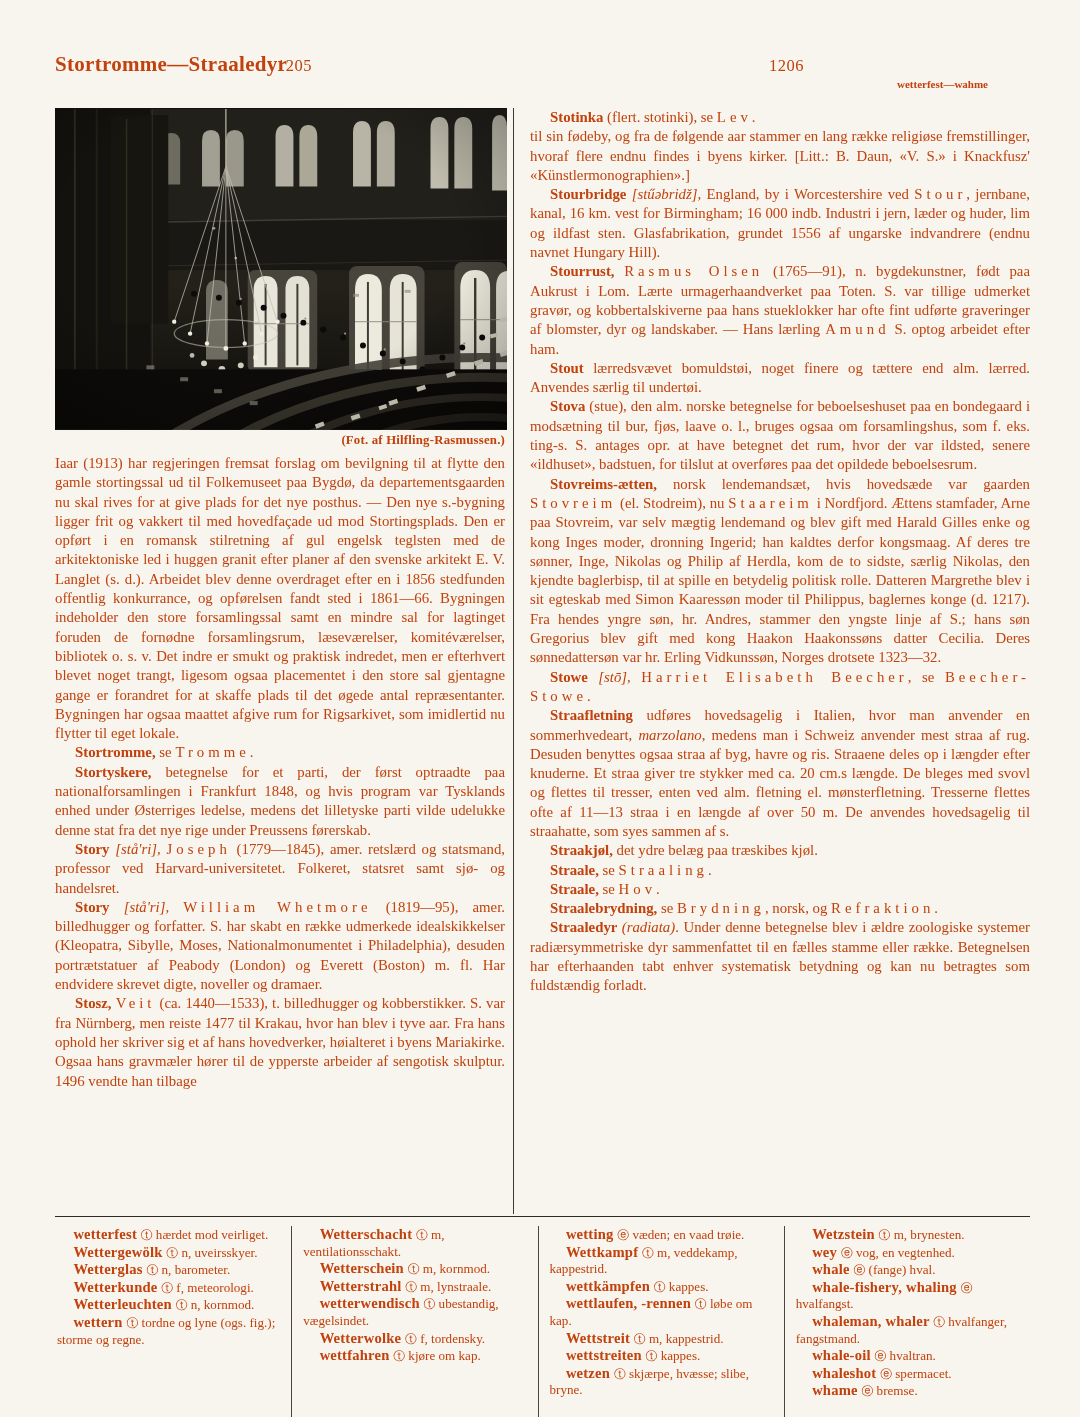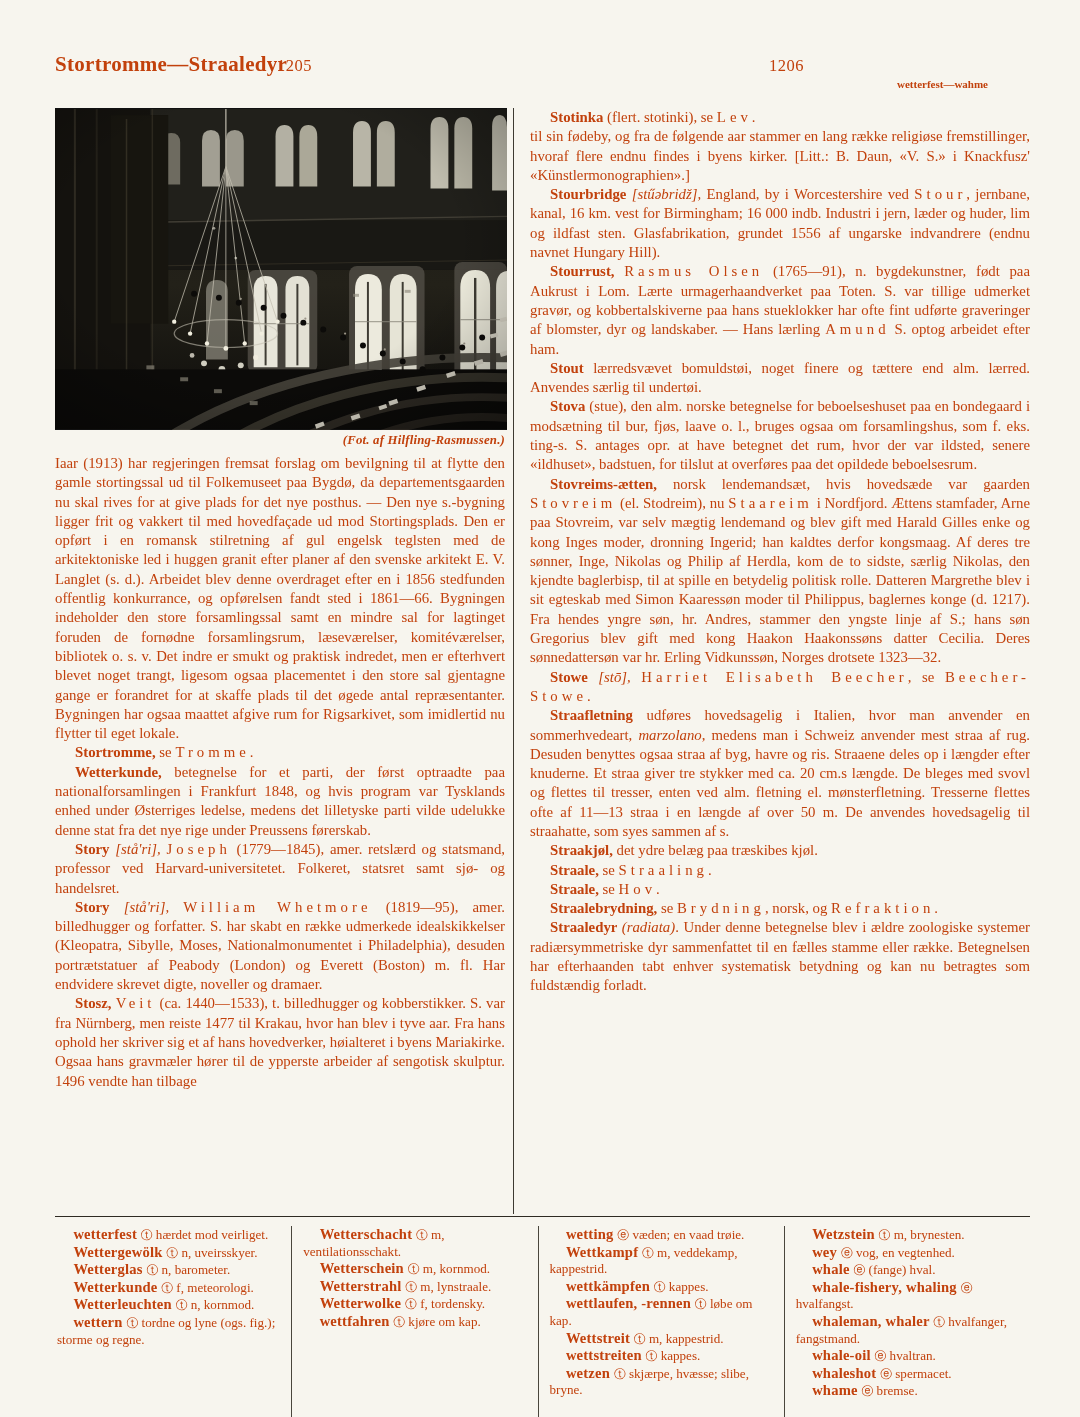--- a/index.html
+++ b/index.html
@@ -21,21 +21,21 @@
   #page-title{position:absolute;left:0;right:0;top:2px;text-align:left;
     font-size:21px;font-weight:bold;letter-spacing:.3px;}
   #dict-range{position:absolute;right:42px;top:28px;font-size:11px;font-weight:bold;}
   
   #main{display:flex;height:1106px;overflow:hidden;}
   #col-left{width:458px;box-sizing:border-box;padding-right:8px;overflow:hidden;}
   #col-right{flex:1;box-sizing:border-box;border-left:1.5px solid #3e3a31;
     padding-left:16px;overflow:hidden;}
   figure{margin:0 0 6px 0;}
   #photo-box{width:452px;height:322px;background:#111;overflow:hidden;}
-  .credit{font-size:12.8px;font-weight:bold;text-align:right;margin-top:3px;letter-spacing:.2px;font-style:italic;}
+  .credit{font-size:12.8px;font-weight:bold;text-align:right;margin-top:3px;letter-spacing:.2px;}
   .caption{font-size:15px;text-align:center;margin-top:1px;letter-spacing:.6px;}
   .para{margin:0;font-size:14.8px;line-height:19.3px;text-align:justify;
     text-indent:1.35em;}
   .para.no-indent{text-indent:0;}
   .hw{font-weight:bold;}
   .sp{letter-spacing:.27em;}
   i{font-style:italic;}
   .circ{font-family:"DejaVu Sans",sans-serif;font-size:.9em;}
   
   #dict{border-top:1.6px solid #2f2b23;margin-top:2px;display:flex;
@@ -209,21 +209,21 @@
             <rect width="455" height="322" fill="url(#vig)"></rect>
           </svg>
         </div>
         <figcaption>
           <div class="credit">(Fot. af Hilfling-Rasmussen.)</div>
         </figcaption>
       </figure>
       <div>
           <p class="para no-indent"><span>Iaar (1913) har regjeringen fremsat forslag om bevilgning til at flytte den gamle stortingssal ud til Folkemuseet paa Bygdø, da departementsgaarden nu skal rives for at give plads for det nye posthus. — Den nye s.-bygning ligger frit og vakkert til med hovedfaçade ud mod Stortingsplads. Den er opført i en romansk stilretning af gul engelsk teglsten med de arkitektoniske led i huggen granit efter planer af den svenske arkitekt E. V. Langlet (s. d.). Arbeidet blev denne overdraget efter en i 1856 stedfunden offentlig konkurrance, og opførelsen fandt sted i 1861—66. Bygningen indeholder den store forsamlingssal samt en mindre sal for lagtinget foruden de fornødne forsamlingsrum, læseværelser, komitéværelser, bibliotek o. s. v. Det indre er smukt og praktisk indredet, men er efterhvert blevet noget trangt, ligesom ogsaa placementet i den store sal gjentagne gange er forandret for at skaffe plads til det øgede antal repræsentanter. Bygningen har ogsaa maattet afgive rum for Rigsarkivet, som imidlertid nu flytter til eget lokale.</span></p>
           <p class="para"><b class="hw">Stortromme,</b><span> se </span><span class="sp">Tromme</span><span>.</span></p>
-          <p class="para"><b class="hw">Wetterkunde,</b><span> betegnelse for et parti, der først optraadte paa nationalforsamlingen i Frankfurt 1848, og hvis program var Tysklands enhed under Østerriges ledelse, medens det lilletyske parti vilde udelukke denne stat fra det nye rige under Preussens førerskab.</span></p>
+          <p class="para"><b class="hw">Stortyskere,</b><span> betegnelse for et parti, der først optraadte paa nationalforsamlingen i Frankfurt 1848, og hvis program var Tysklands enhed under Østerriges ledelse, medens det lilletyske parti vilde udelukke denne stat fra det nye rige under Preussens førerskab.</span></p>
           <p class="para"><b class="hw">Story </b><i>[stå'ri], </i><span class="sp">Joseph</span><span> (1779—1845), amer. retslærd og statsmand, professor ved Harvard-universitetet. Folkeret, statsret samt sjø- og handelsret.</span></p>
           <p class="para"><b class="hw">Story </b><i>[stå'ri], </i><span class="sp">William Whetmore</span><span> (1819—95), amer. billedhugger og forfatter. S. har skabt en række udmerkede idealskikkelser (Kleopatra, Sibylle, Moses, Nationalmonumentet i Philadelphia), desuden portrætstatuer af Peabody (London) og Everett (Boston) m. fl. Har endvidere skrevet digte, noveller og dramaer.</span></p>
           <p class="para"><b class="hw">Stosz, </b><span class="sp">Veit</span><span> (ca. 1440—1533), t. billedhugger og kobberstikker. S. var fra Nürnberg, men reiste 1477 til Krakau, hvor han blev i tyve aar. Fra hans ophold her skriver sig et af hans hovedverker, høialteret i byens Mariakirke. Ogsaa hans gravmæler hører til de ypperste arbeider af sengotisk skulptur. 1496 vendte han tilbage</span></p>
         </div>
     </div>
 
     <div id="col-right">
       <div>
           <p class="para"><b class="hw">Stotinka</b><span> (flert. stotinki), se </span><span class="sp">Lev</span><span>.</span></p>
           <p class="para no-indent"><span>til sin fødeby, og fra de følgende aar stammer en lang række religiøse fremstillinger, hvoraf flere endnu findes i byens kirker. [Litt.: B. Daun, «V. S.» i Knackfusz' «Künstlermonographien».]</span></p>
@@ -249,20 +249,21 @@
         <p class="para"><b class="hw">Wettergewölk </b><span class="circ">ⓣ</span><span> n, uveirsskyer.</span></p>
         <p class="para"><b class="hw">Wetterglas </b><span class="circ">ⓣ</span><span> n, barometer.</span></p>
         <p class="para"><b class="hw">Wetterkunde </b><span class="circ">ⓣ</span><span> f, meteorologi.</span></p>
         <p class="para"><b class="hw">Wetterleuchten </b><span class="circ">ⓣ</span><span> n, kornmod.</span></p>
         <p class="para"><b class="hw">wettern </b><span class="circ">ⓣ</span><span> tordne og lyne (ogs. fig.); storme og regne.</span></p>
       </div>
     <div class="dict-col">
         <p class="para"><b class="hw">Wetterschacht </b><span class="circ">ⓣ</span><span> m, ventilationsschakt.</span></p>
         <p class="para"><b class="hw">Wetterschein </b><span class="circ">ⓣ</span><span> m, kornmod.</span></p>
         <p class="para"><b class="hw">Wetterstrahl </b><span class="circ">ⓣ</span><span> m, lynstraale.</span></p>
+        <p class="para"><b class="hw">wetterwendisch </b><span class="circ">ⓣ</span><span> ubestandig, vægelsindet.</span></p>
         <p class="para"><b class="hw">Wetterwolke </b><span class="circ">ⓣ</span><span> f, tordensky.</span></p>
         <p class="para"><b class="hw">wettfahren </b><span class="circ">ⓣ</span><span> kjøre om kap.</span></p>
       </div>
     <div class="dict-col">
         <p class="para"><b class="hw">wetting </b><span class="circ">ⓔ</span><span> væden; en vaad trøie.</span></p>
         <p class="para"><b class="hw">Wettkampf </b><span class="circ">ⓣ</span><span> m, veddekamp, kappestrid.</span></p>
         <p class="para"><b class="hw">wettkämpfen </b><span class="circ">ⓣ</span><span> kappes.</span></p>
         <p class="para"><b class="hw">wettlaufen, -rennen </b><span class="circ">ⓣ</span><span> løbe om kap.</span></p>
         <p class="para"><b class="hw">Wettstreit </b><span class="circ">ⓣ</span><span> m, kappestrid.</span></p>
         <p class="para"><b class="hw">wettstreiten </b><span class="circ">ⓣ</span><span> kappes.</span></p>

